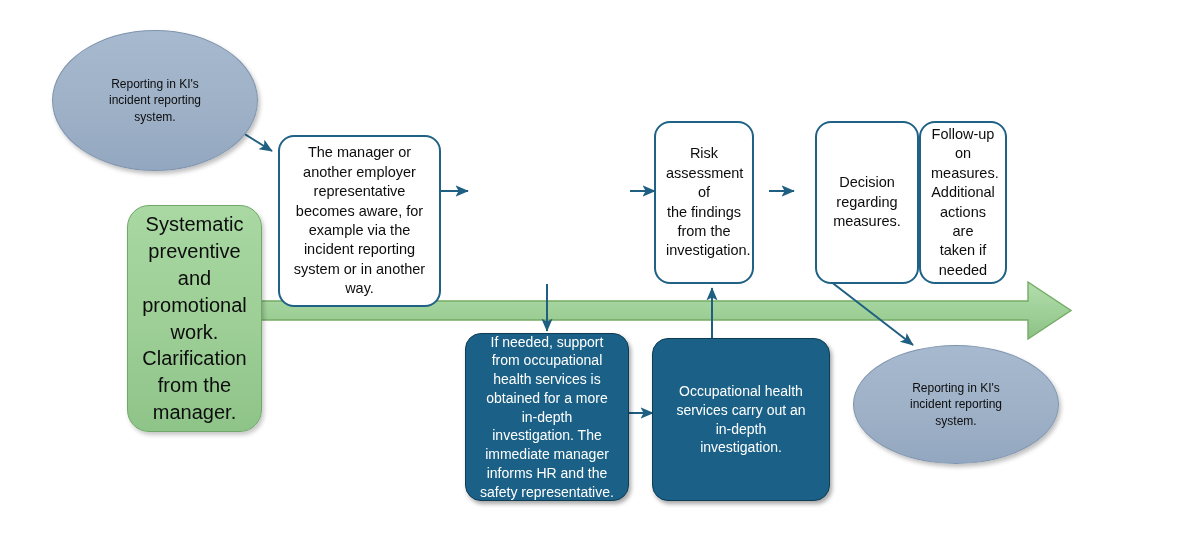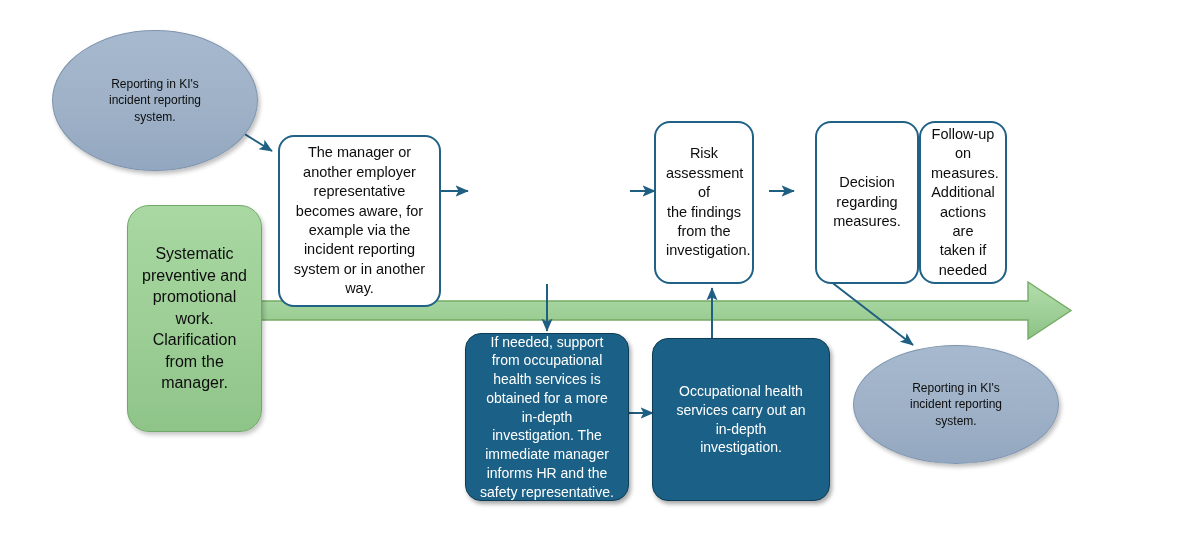--- a/index.html
+++ b/index.html
@@ -52,21 +52,21 @@
     border-radius: 16px;
     color: #ffffff;
     font-size: 14px;
     box-shadow: 2px 3px 4px rgba(0,0,0,0.35);
   }
   .box-green {
     background: linear-gradient(180deg, #A9D8A2 0%, #9CCE95 55%, #8FC489 100%);
     border: 1.5px solid #6FA868;
     border-radius: 22px;
     color: #0d0d0d;
-    font-size: 16px;
+    font-size: 20px;
     box-shadow: 2px 3px 4px rgba(0,0,0,0.22);
     align-items: center;
   }
   .ellipse {
     background: linear-gradient(180deg, #A7B9CE 0%, #9EB1C7 55%, #93A7C0 100%);
     border: 1px solid #7d93ad;
     border-radius: 50%;
     color: #0d0d0d;
     font-size: 12px;
     box-shadow: 2px 3px 4px rgba(0,0,0,0.25);

